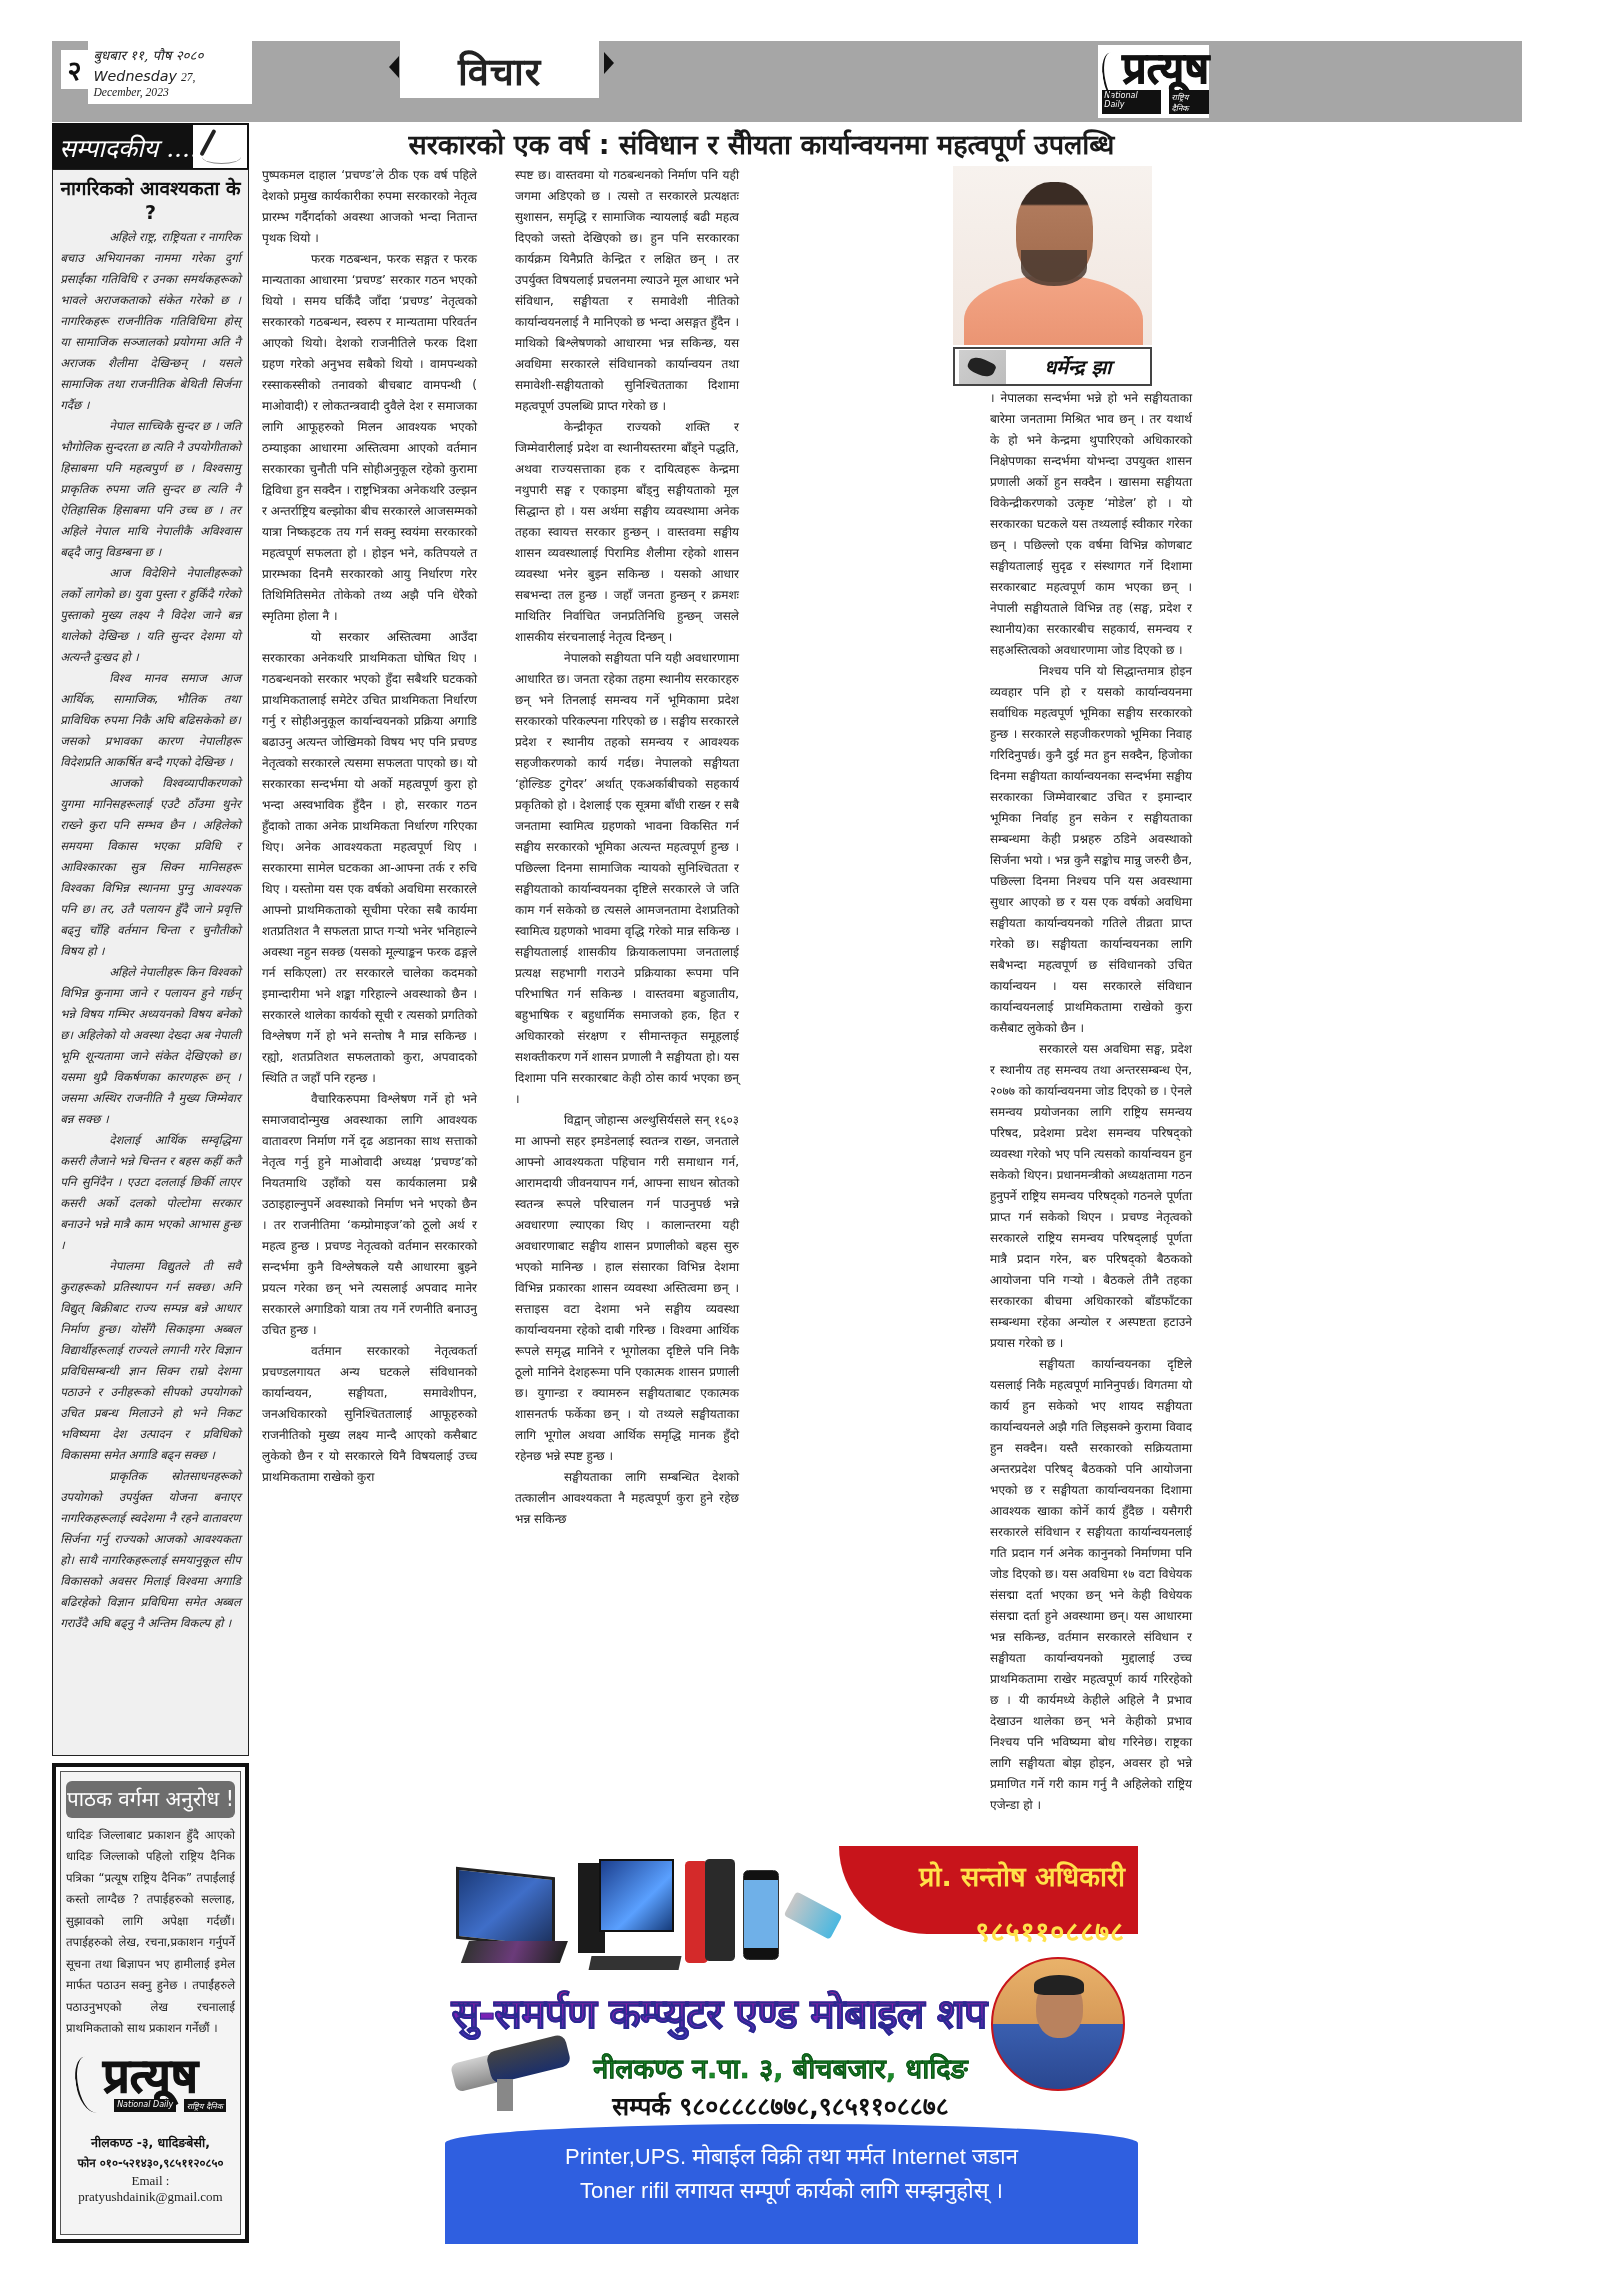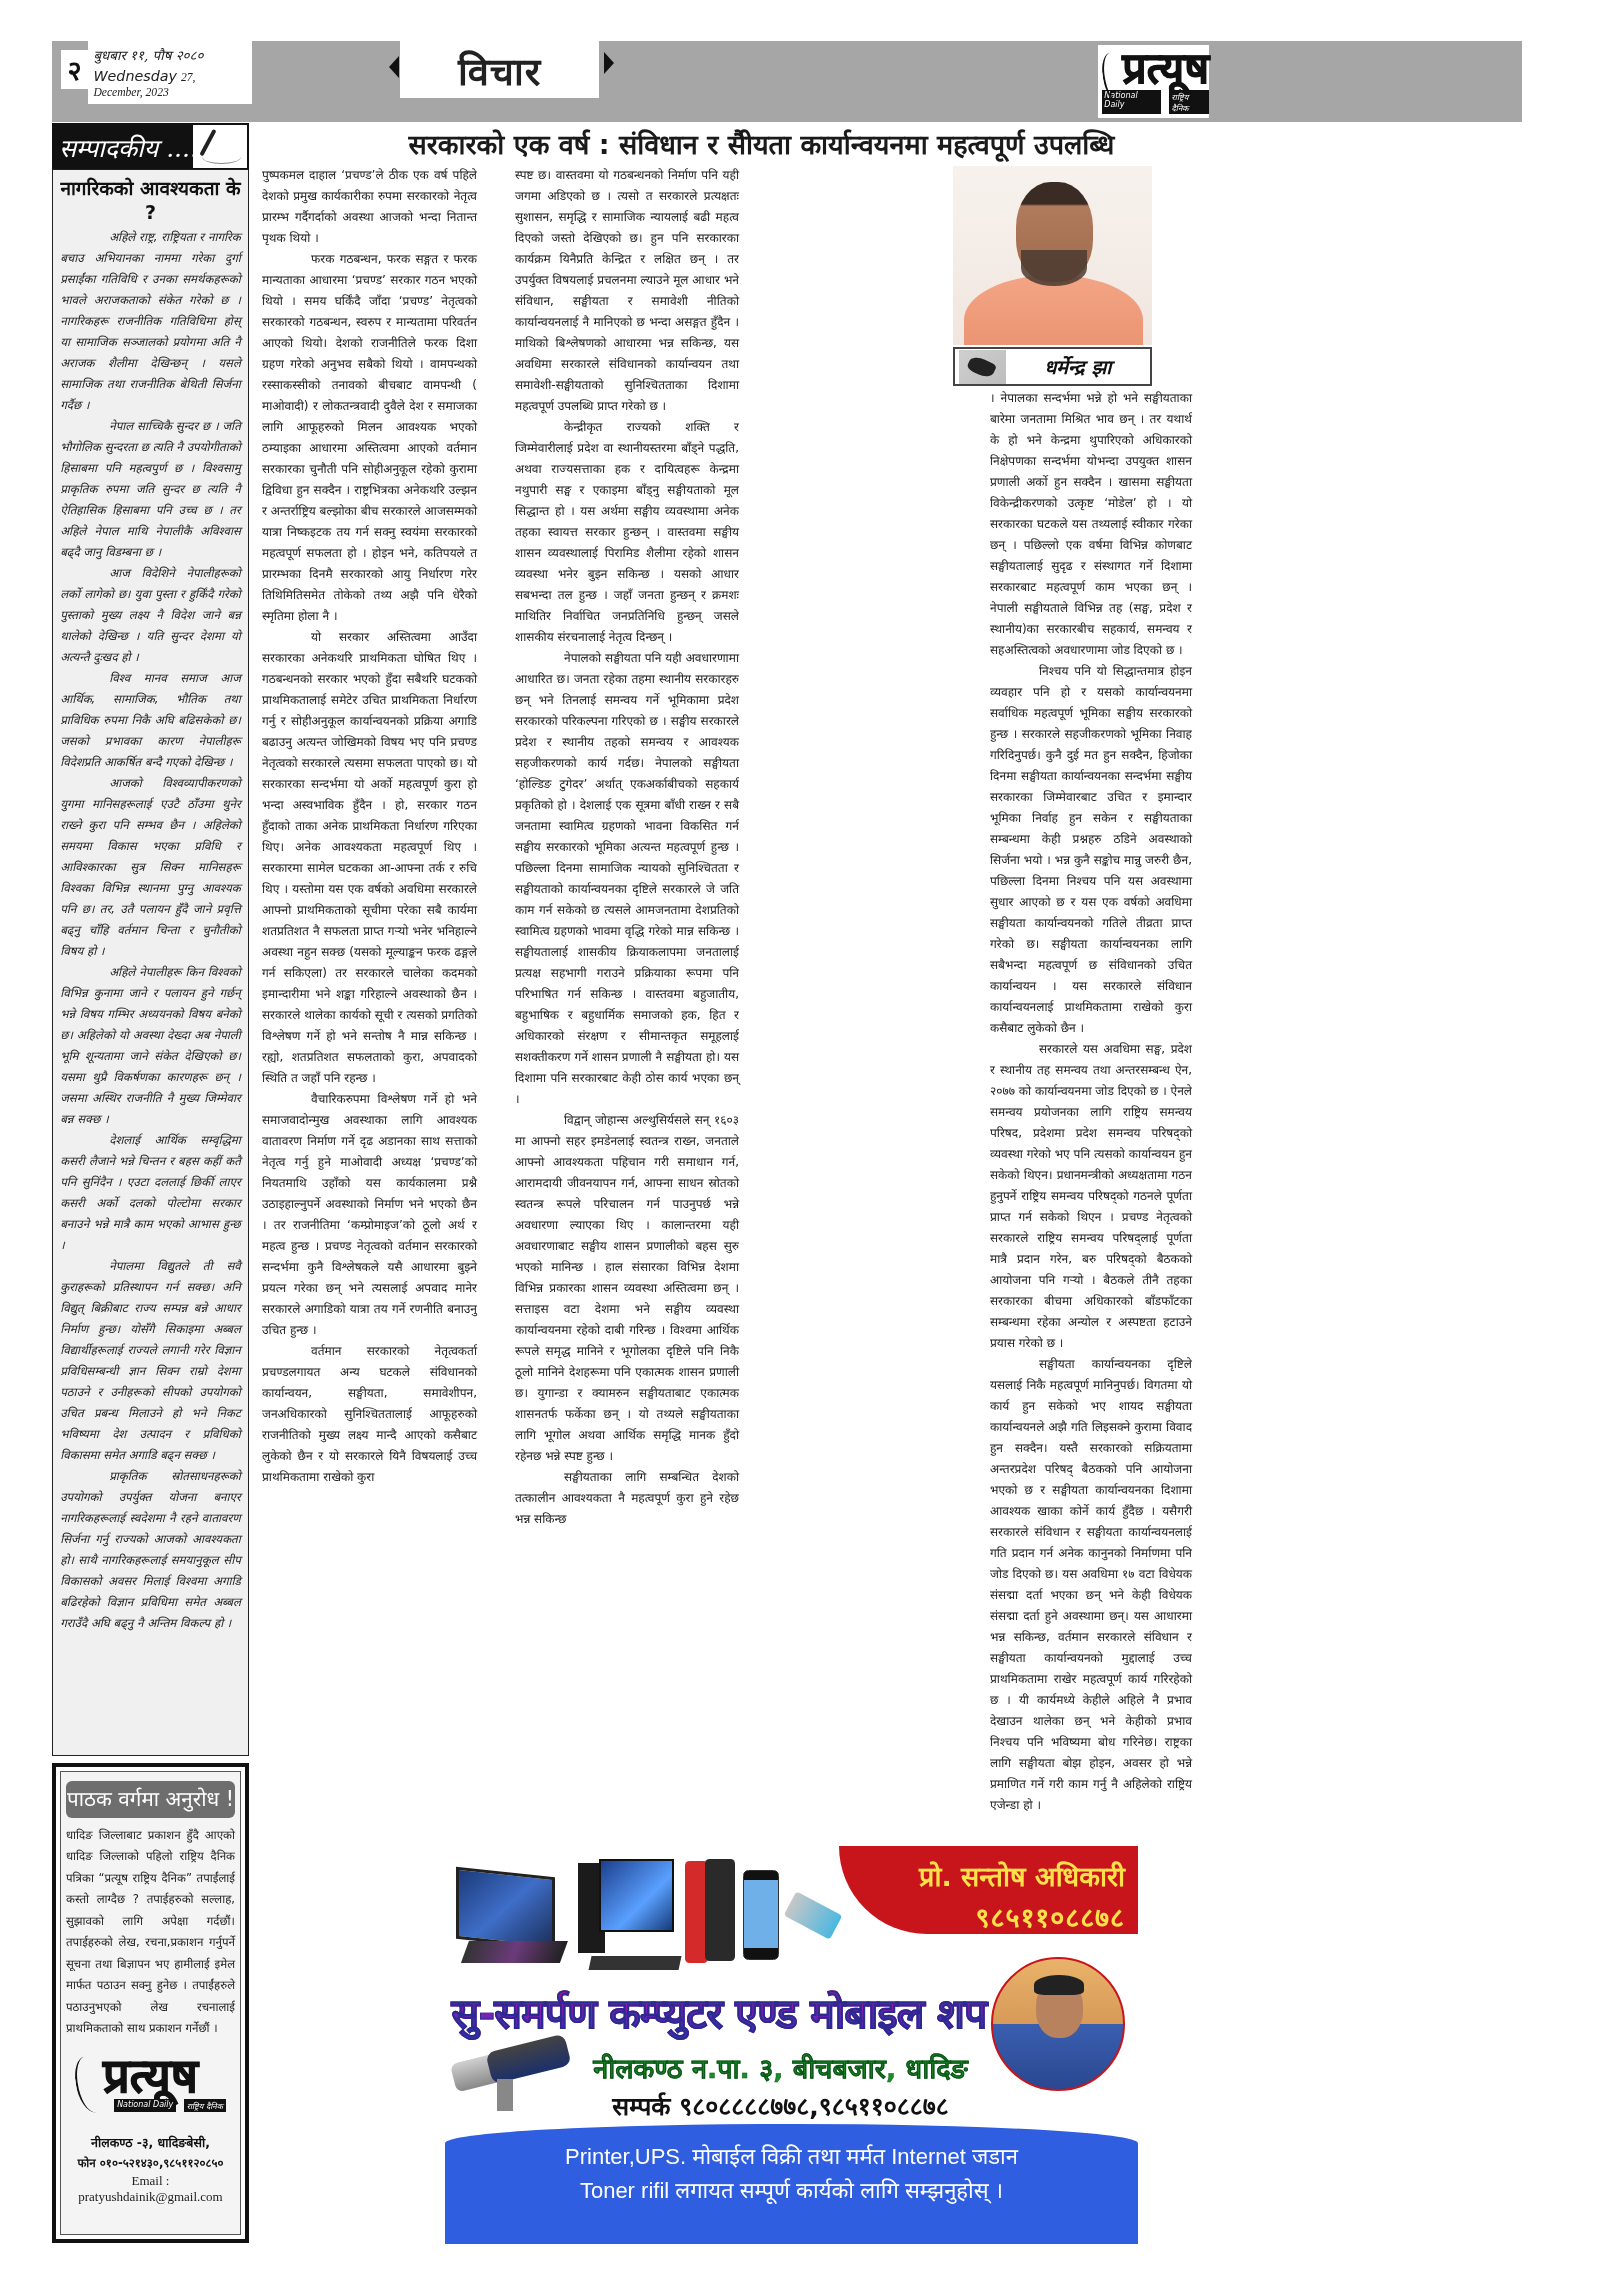--- a/index.html
+++ b/index.html
@@ -77,21 +77,21 @@
   .dev.laptop-base { left: 9px; top: 82px; width: 99px; height: 21.5px; background: linear-gradient(90deg,#333, #6b3b7a, #222); transform: skewX(-20deg); }
   .dev.tower { left: 122px; top: 3.6px; width: 27px; height: 90px; background: #1b1b1b; }
   .dev.monitor { left: 143px; top: 0; width: 75px; height: 73px; background: linear-gradient(135deg, #1c3f8e, #5aa0ff 60%, #163b7a); border: 2.7px solid #111; }
   .dev.keyboard { left: 134px; top: 97px; width: 90px; height: 14.3px; background: #333; transform: skewX(-12deg); }
   .dev.phone1 { left: 229px; top: 1.8px; width: 23px; height: 102px; background: #d42a2a; border-radius: 4.5px; }
   .dev.phone2 { left: 249px; top: 0; width: 30px; height: 102px; background: #2a2a2a; border-radius: 4.5px; }
   .dev.phone3 { left: 287px; top: 10.7px; width: 36px; height: 90px; background: linear-gradient(180deg,#111 0 10%, #6fb0e8 10% 88%, #111 88%); border-radius: 5.4px; border: 1.8px solid #333; }
   .dev.usb { left: 331px; top: 43px; width: 52px; height: 27px; background: linear-gradient(90deg,#c7c7c7,#4cb8e0); border-radius: 3.6px; transform: rotate(28deg); }
   .ad-owner-badge { position: absolute; left: 394px; top: 5.4px; width: 304px; height: 88px; background: #c8141b; border-radius: 0 0 0 143px; color: #ffe24a; text-align: right; padding: 10.7px 18px 0 0; }
   .ad-owner-name { font-weight: bold; font-size: 27px; }
-  .ad-owner-phone { font-weight: bold; font-size: 27px; margin-top: 4px; letter-spacing: 0.9px; }
+  .ad-owner-phone { font-weight: bold; font-size: 27px; margin-top: 18px; letter-spacing: 0.9px; }
   .ad-shop-name { position: absolute; left: 5.4px; top: 143px; width: 537px; text-align: center; font-weight: bold; font-size: 41px; letter-spacing: -0.9px; background: linear-gradient(180deg, #c3168b 0%, #8a1cb0 45%, #3c2fc2 100%); -webkit-background-clip: text; background-clip: text; color: transparent; -webkit-text-stroke: 0.9px #2a2a90; white-space: nowrap; }
   .ad-person { position: absolute; left: 546px; top: 116px; width: 134px; height: 134px; border-radius: 50%; border: 2.7px solid #c8141b; background: linear-gradient(180deg, #e9b26a 0%, #d79a58 50%, #3a5fb0 50%, #2a4790 100%); overflow: hidden; }
   .ad-person .face { position: absolute; left: 43px; top: 19.7px; width: 47px; height: 59px; border-radius: 45%; background: #b9825e; }
   .ad-person .hair { position: absolute; left: 41px; top: 16px; width: 50px; height: 19.7px; border-radius: 50% 50% 20% 20%; background: #222; }
   .ad-camera { position: absolute; left: 7.2px; top: 202px; width: 116px; height: 70px; }
   .ad-camera .cam1 { position: absolute; left: 0; top: 9px; width: 99px; height: 29px; background: linear-gradient(180deg,#d0d0d0,#888); border-radius: 7.2px; transform: rotate(-14deg); }
   .ad-camera .cam2 { position: absolute; left: 36px; top: 0; width: 81px; height: 32px; background: linear-gradient(180deg,#444,#1b2f6a); border-radius: 9px; transform: rotate(-14deg); }
   .ad-camera .mount { position: absolute; left: 45px; top: 36px; width: 16px; height: 32px; background: #888; }
   .ad-address { position: absolute; left: 134px; top: 208px; width: 403px; text-align: center; font-weight: bold; font-size: 27px; color: #1c8c2a; -webkit-text-stroke: 0.4px #0d5518; white-space: nowrap; }
   .ad-contact { position: absolute; left: 116px; top: 247px; width: 439px; text-align: center; font-weight: bold; font-size: 25px; color: #111; white-space: nowrap; }

